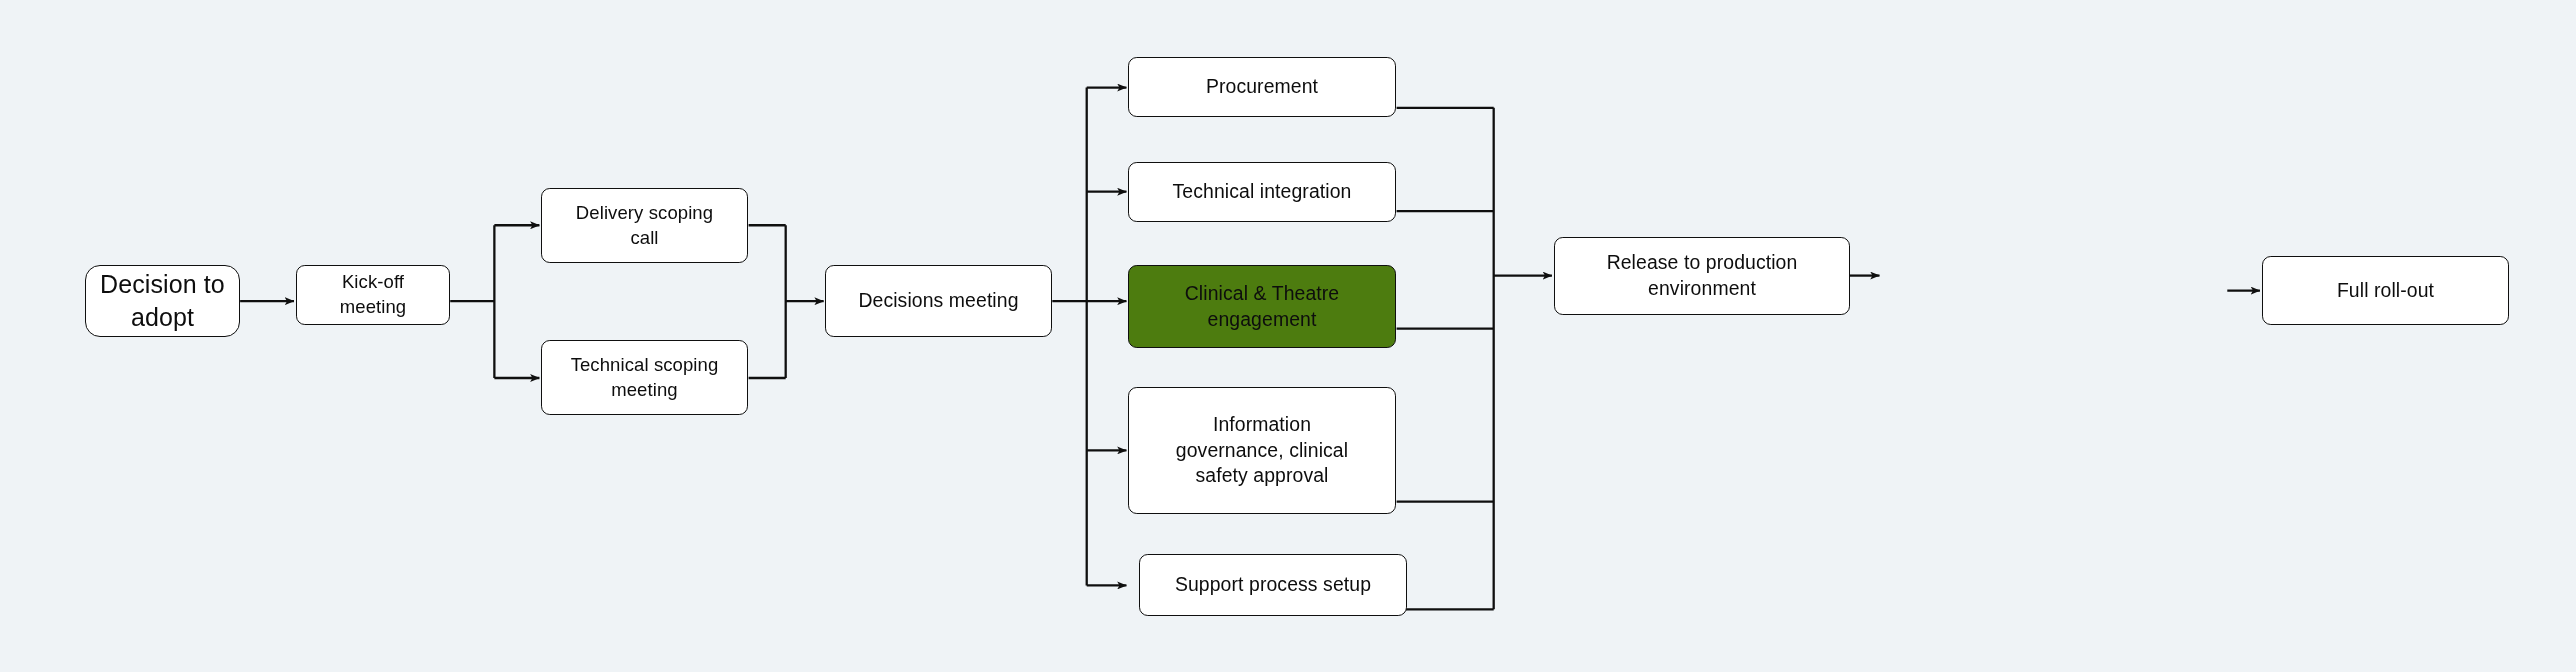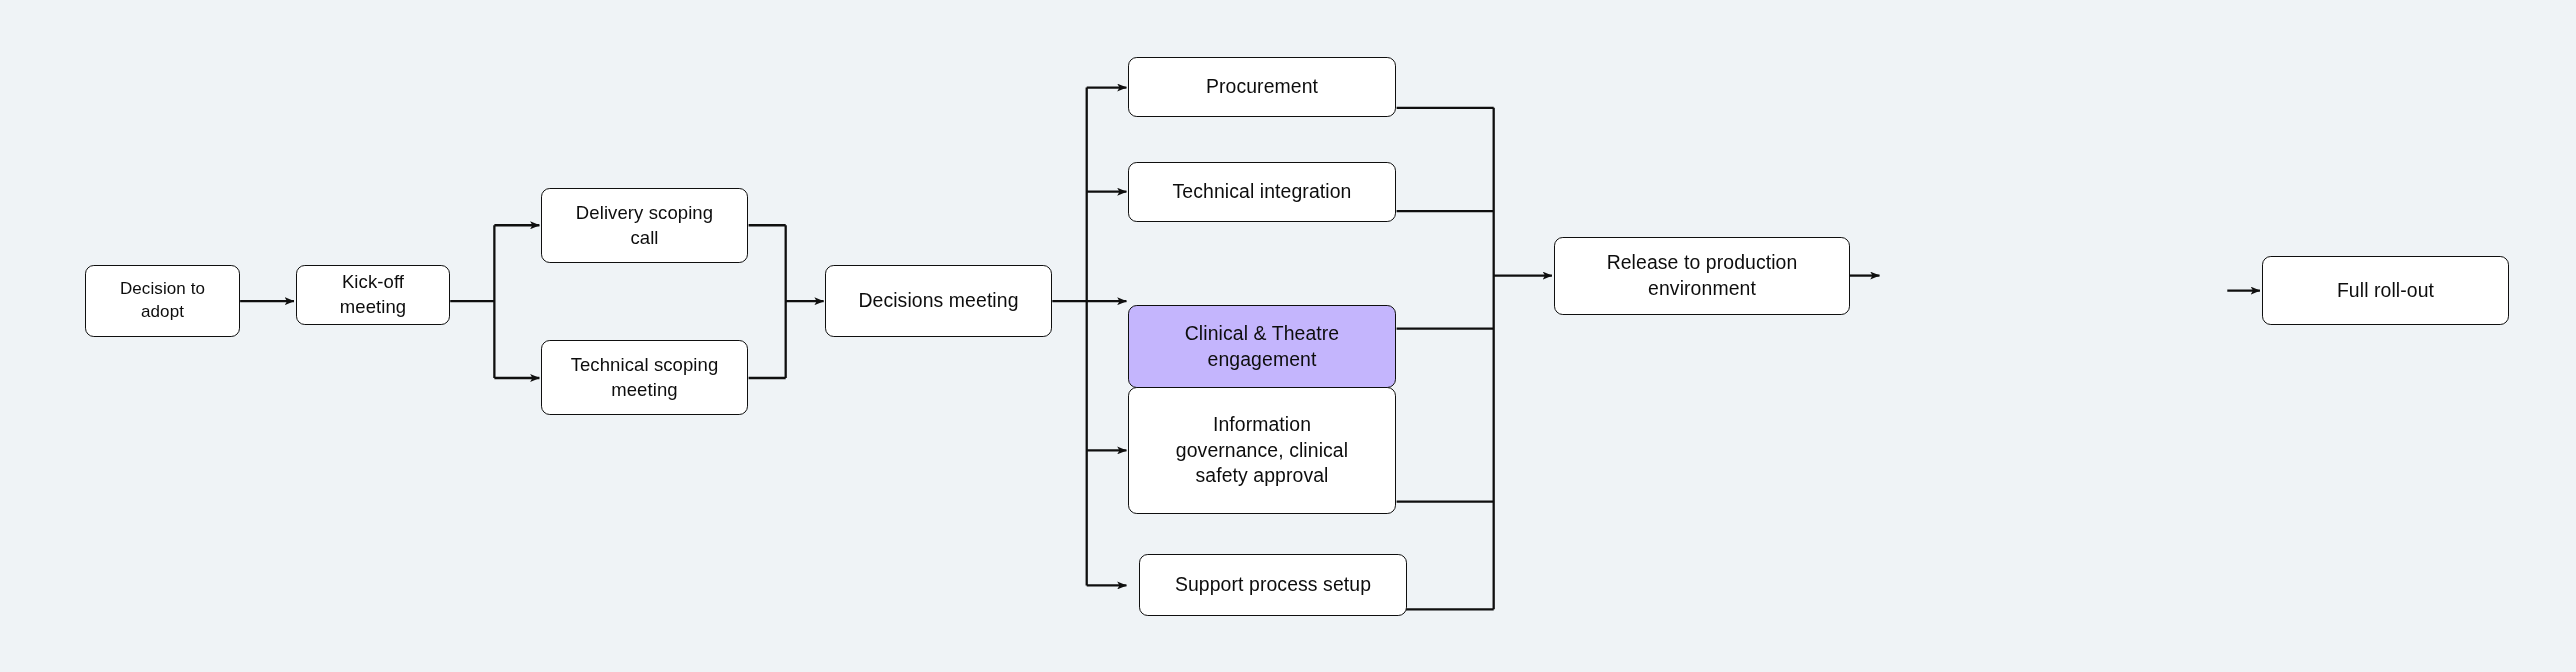--- a/index.html
+++ b/index.html
@@ -86,21 +86,21 @@
       <path d="M1582,568 L1692,568"></path>
       <path d="M1582,690 L1692,690"></path>
       <path d="M1692,122 L1692,690"></path>
       <path d="M1692,312 L1758,312" marker-end="url(#arrowhead)"></path>
 
       <path d="M2095,312 L2129,312" marker-end="url(#arrowhead)"></path>
       <path d="M2523,329 L2560,329" marker-end="url(#arrowhead)"></path>
     </g>
   </svg>
 
-  <div class="node" style="left: 85px; top: 265px; width: 155px; height: 72px; font-size: 17px; background: rgb(255, 255, 255); border-color: rgb(15, 15, 15);">
+  <div class="node" style="left: 85px; top: 265px; width: 155px; height: 72px; font-size: 25px; background: rgb(255, 255, 255); border-color: rgb(15, 15, 15); border-radius: 15px;">
     <span class="label">Decision to
 adopt</span>
   </div>
 
   <div class="node" style="left: 296px; top: 265px; width: 154px; height: 60px; font-size: 18.5px; background: rgb(255, 255, 255); border-color: rgb(15, 15, 15);">
     <span class="label">Kick-off
 meeting</span>
   </div>
 
   <div class="node" style="left: 541px; top: 188px; width: 207px; height: 75px; font-size: 18.5px; background: rgb(255, 255, 255); border-color: rgb(15, 15, 15);">
@@ -118,21 +118,21 @@
   </div>
 
   <div class="node" style="left: 1128px; top: 57px; width: 268px; height: 60px; font-size: 19.4px; background: rgb(255, 255, 255); border-color: rgb(15, 15, 15);">
     <span class="label">Procurement</span>
   </div>
 
   <div class="node" style="left: 1128px; top: 162px; width: 268px; height: 60px; font-size: 19.4px; background: rgb(255, 255, 255); border-color: rgb(15, 15, 15);">
     <span class="label">Technical integration</span>
   </div>
 
-  <div class="node" style="left: 1128px; top: 265px; width: 268px; height: 83px; font-size: 19.4px; background: #c4b5fd; border-color: rgb(15, 15, 15); margin-top: 40px;">
+  <div class="node" style="left: 1128px; top: 265px; width: 268px; height: 83px; font-size: 19.4px; background: #4d7c0f; border-color: rgb(15, 15, 15);">
     <span class="label">Clinical &amp; Theatre
 engagement</span>
   </div>
 
   <div class="node" style="left: 1128px; top: 387px; width: 268px; height: 127px; font-size: 19.4px; background: rgb(255, 255, 255); border-color: rgb(15, 15, 15);">
     <span class="label">Information
 governance, clinical
 safety approval</span>
   </div>
 

